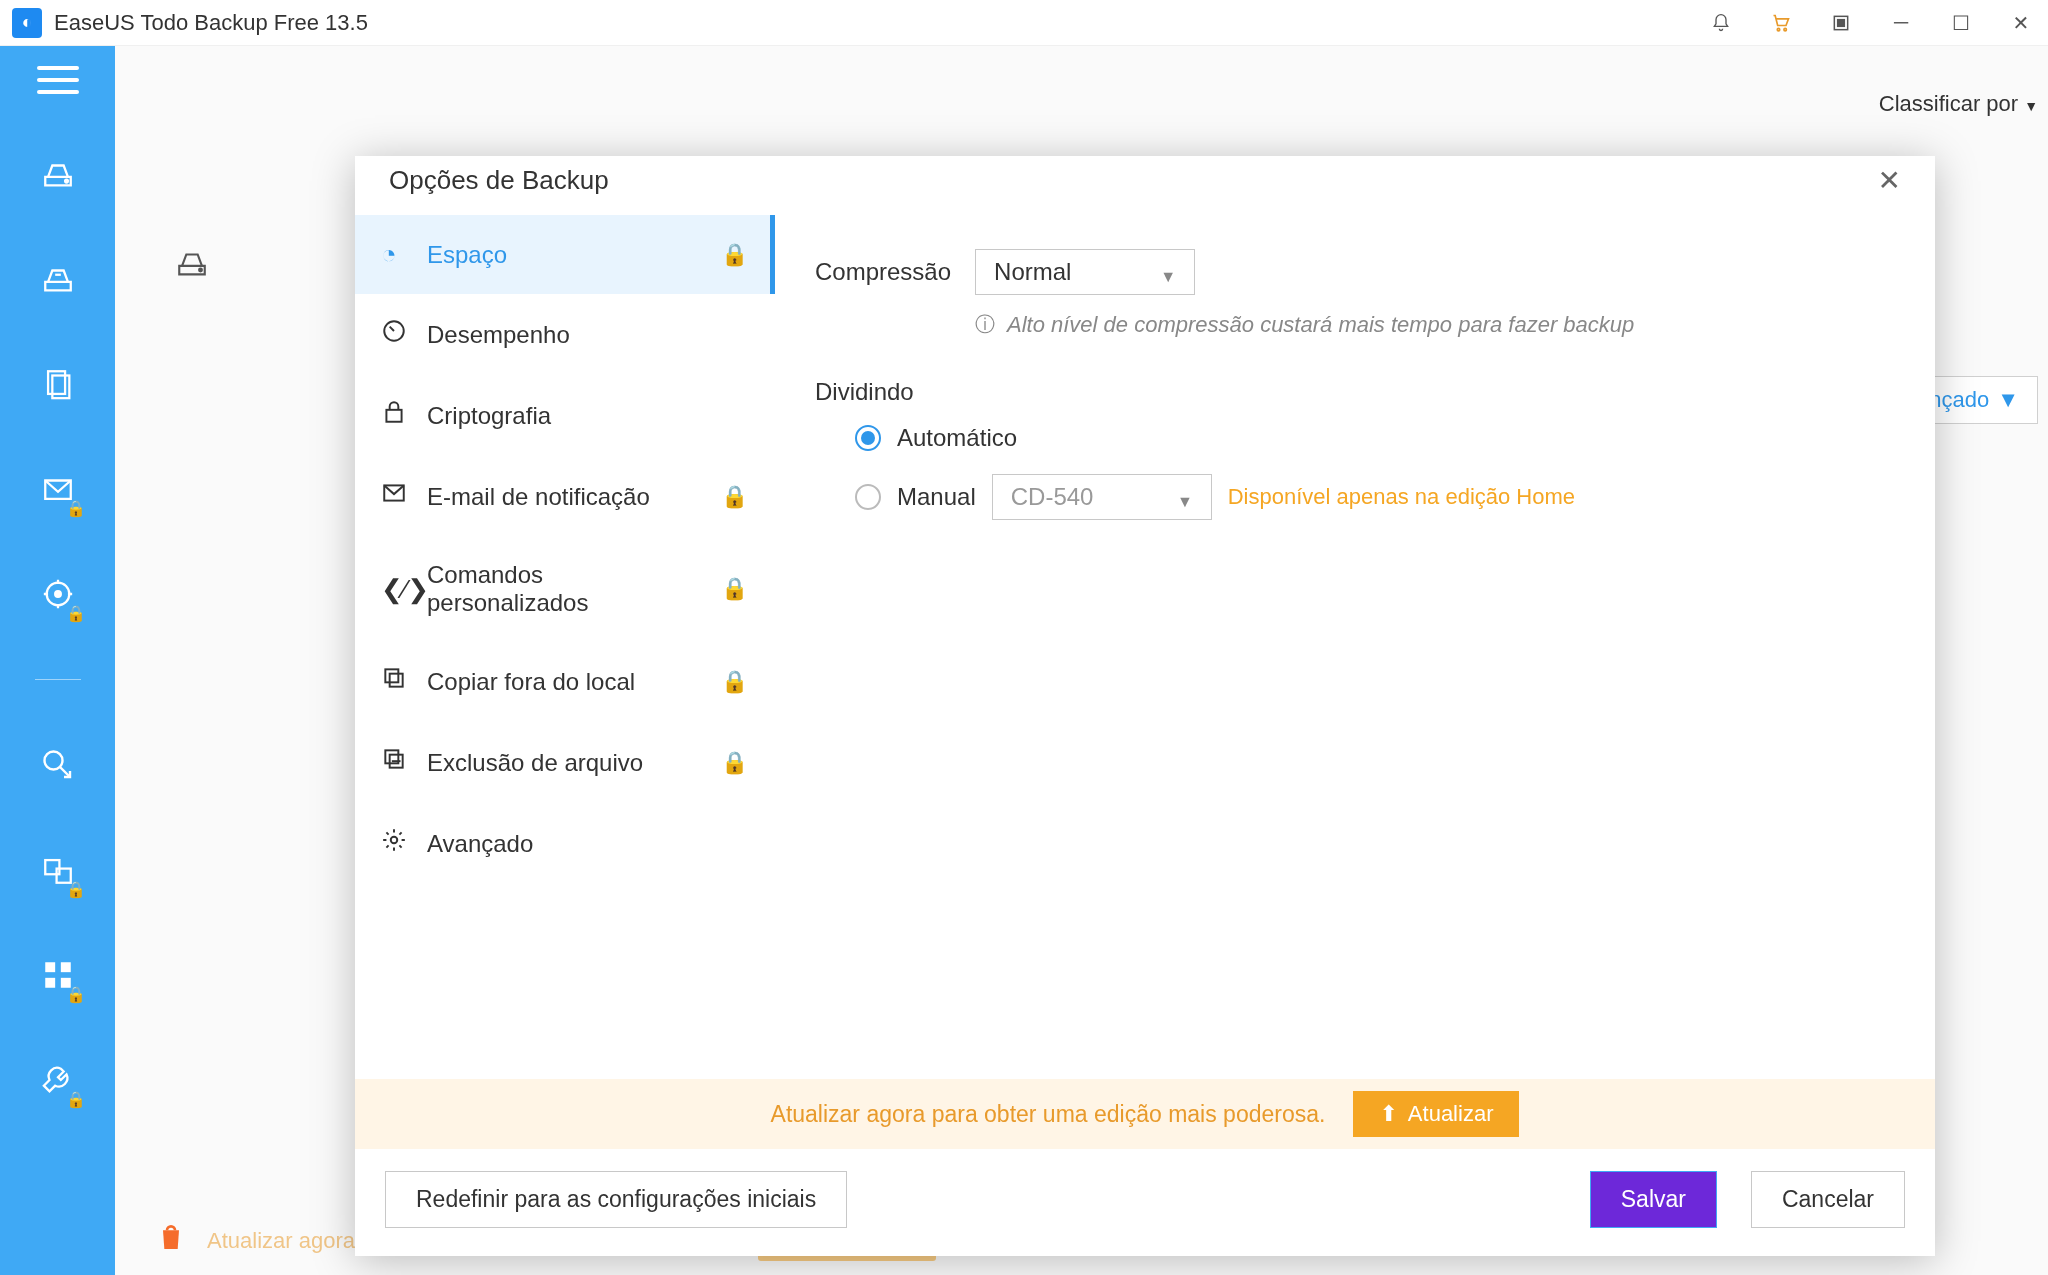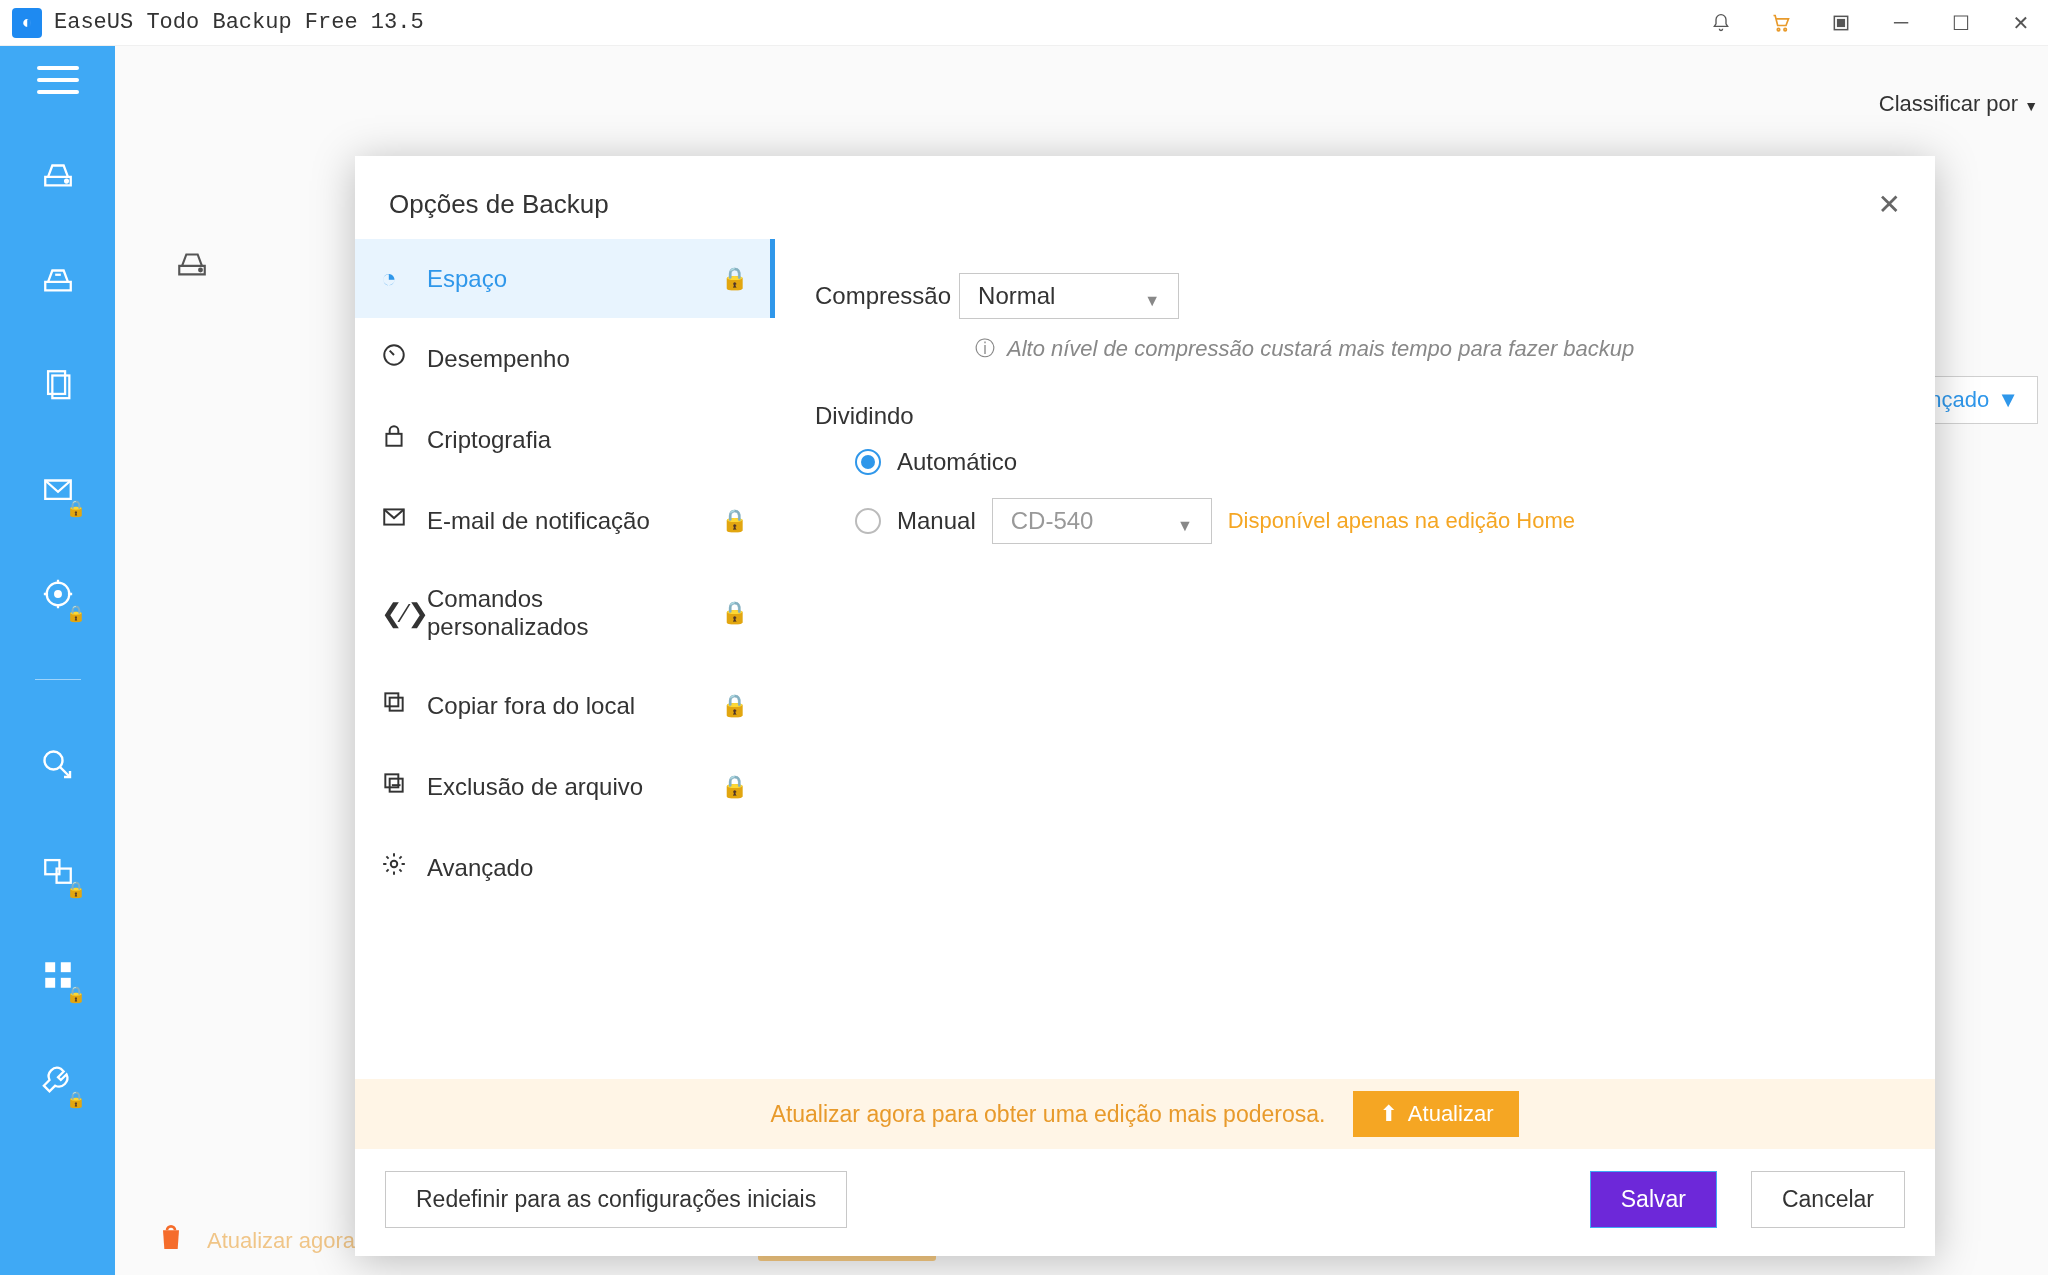--- a/index.html
+++ b/index.html
@@ -1,21 +1,21 @@
 <!DOCTYPE html>
 <html><head>
 <meta charset="utf-8">
 <style>
 * { margin: 0; padding: 0; box-sizing: border-box; font-family: "Segoe UI", Arial, sans-serif; }
 body { width: 2048px; height: 1275px; overflow: hidden; position: relative; background: #fff; }
 
 
 .titlebar { height: 46px; display: flex; align-items: center; padding: 0 12px; background: #fff; border-bottom: 1px solid #f0f0f0; }
 .titlebar .logo { width: 30px; height: 30px; background: #1e8af1; border-radius: 4px; display: flex; align-items: center; justify-content: center; color: #fff; font-size: 18px; margin-right: 12px; }
-.titlebar .title { font-size: 22px; color: #333; font-family: Liberation Mono, monospace; }
+.titlebar .title { font-size: 22px; color: #333; }
 .titlebar .spacer { flex: 1; }
 .titlebar .sys-icons { display: flex; gap: 30px; align-items: center; }
 .titlebar .sys-icons span { font-size: 20px; color: #555; display: inline-flex; width: 30px; justify-content: center; }
 .cart-ic { color: #e89a2b !important; }
 
 
 .app-body { display: flex; height: calc(100% - 46px); }
 .sidebar { width: 115px; background: #3fa9f5; display: flex; flex-direction: column; align-items: center; padding-top: 20px; gap: 55px; }
 .sidebar .ham { width: 42px; height: 28px; display: flex; flex-direction: column; justify-content: space-between; }
 .sidebar .ham div { height: 4px; background: #fff; border-radius: 2px; }
@@ -33,34 +33,34 @@
 
 .adv-btn { position: absolute; right: 10px; top: 330px; background: #fff; border: 1px solid #d0d0d0; padding: 10px 18px; font-size: 22px; color: #2f97ea; display: flex; align-items: center; gap: 8px; }
 
 .bottom-banner { position: absolute; left: 0; right: 0; bottom: 0; display: flex; align-items: center; padding: 14px 40px; gap: 20px; }
 .bottom-banner .bag-ic { color: #f56c2b; font-size: 32px; }
 .bottom-banner .txt { color: #e89a2b; font-size: 22px; opacity: .55; }
 .bottom-banner .ativar { background: #f5a623; color: #fff; padding: 8px 22px; font-size: 20px; border-radius: 3px; display: flex; align-items: center; gap: 8px; opacity: .55; }
 
 
 .modal { position: absolute; left: 240px; top: 110px; width: 1580px; height: 1100px; background: #fff; box-shadow: 0 5px 40px rgba(0,0,0,.25); display: flex; flex-direction: column; }
-.modal-header { padding: 32px 34px 18px 34px; display: flex; align-items: center; }
+.modal-header { padding: 8px 34px 18px 34px; display: flex; align-items: center; }
 .modal-header .mtitle { font-size: 26px; color: #333; }
 .modal-header .close { margin-left: auto; font-size: 28px; color: #666; }
 
 .modal-body { flex: 1; display: flex; }
 .opt-sidebar { width: 420px; display: flex; flex-direction: column; }
 .opt-item { display: flex; align-items: center; padding: 24px 26px; gap: 16px; font-size: 24px; color: #333; position: relative; }
 .opt-item.active { background: #e8f4fe; color: #2f97ea; }
 .opt-item.active::after { content: ""; position: absolute; right: 0; top: 0; bottom: 0; width: 5px; background: #2f97ea; }
 .opt-item .oicon { width: 30px; font-size: 26px; color: inherit; }
 .opt-item .lockic { margin-left: auto; color: #f5a623; font-size: 22px; }
 
 .opt-content { flex: 1; padding: 34px 40px; font-size: 24px; color: #333; }
-.row { display: flex; align-items: center; gap: 8px; margin-bottom: 16px; }
+.row { display: flex; align-items: center; gap: 24px; margin-bottom: 16px; }
 .select { border: 1px solid #c8c8c8; padding: 8px 18px; min-width: 220px; display: flex; align-items: flex-end; justify-content: space-between; color: #333; font-size: 24px; }
 .select .tri { color: #888; font-size: 16px; }
 .hint { color: #888; font-style: italic; font-size: 22px; display: flex; align-items: center; gap: 12px; padding-left: 160px; margin-bottom: 40px; }
 .hint .info-ic { font-style: normal; font-size: 20px; }
 .section-label { margin-bottom: 18px; }
 .radio-row { display: flex; align-items: center; gap: 16px; padding-left: 40px; margin-bottom: 22px; }
 .radio { width: 26px; height: 26px; border: 2px solid #bbb; border-radius: 50%; display: flex; align-items: center; justify-content: center; }
 .radio.checked { border-color: #2f97ea; }
 .radio.checked::after { content: ""; width: 14px; height: 14px; background: #2f97ea; border-radius: 50%; }
 .home-note { color: #f5a623; font-size: 22px; text-align: center; }

